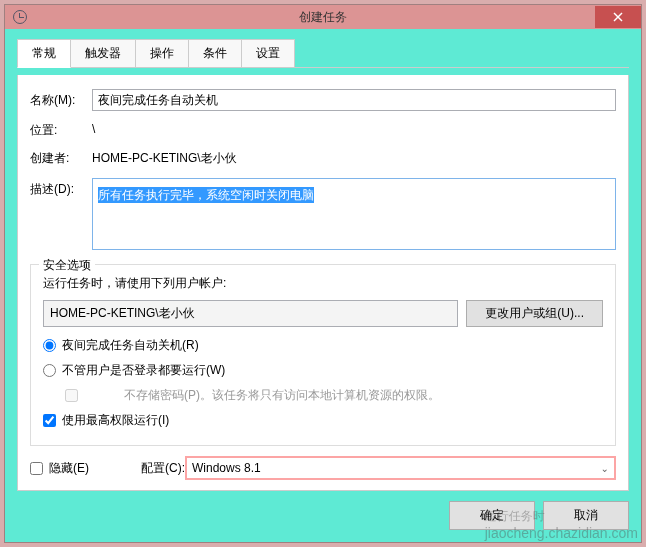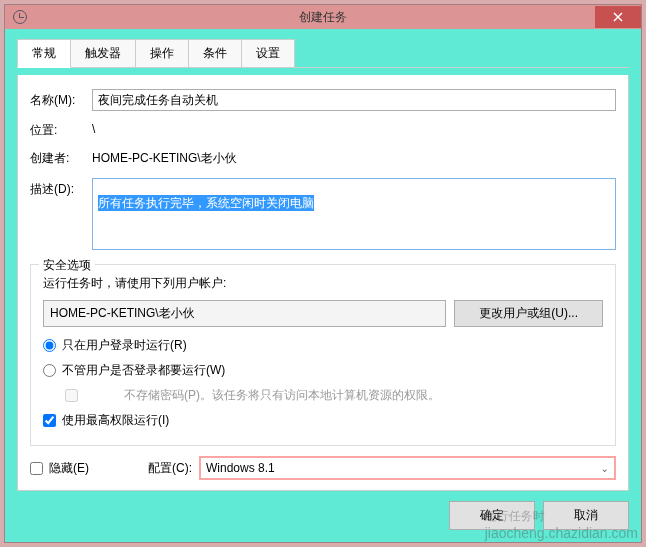--- a/index.html
+++ b/index.html
@@ -14,33 +14,33 @@
 .content { flex: 1; padding: 10px 12px 12px 12px; display: flex; flex-direction: column; }
 .tabs { display: flex; border-bottom: 1px solid #ccc; margin-bottom: 7px; }
 .tab { padding: 5px 14px; border: 1px solid #ccc; border-bottom: none; background: #f8f8f8; margin-right: -1px; cursor: pointer; position: relative; }
 .tab.active { background: #fff; border-bottom: 1px solid #fff; margin-bottom: -1px; z-index: 2; }
 .tab-panel { border: 1px solid #ccc; border-top: none; background: #fff; padding: 14px 12px 10px 12px; flex: 1; display: flex; flex-direction: column; }
 .form-row { display: flex; align-items: flex-start; margin-bottom: 8px; }
 .form-label { width: 62px; padding-top: 3px; }
 .form-value { flex: 1; }
 .text-input { width: 100%; border: 1px solid #abadb3; padding: 3px 5px; background: #fff; }
 .static-text { padding: 3px 0; }
-.textarea { width: 100%; border: 1px solid #7eb4ea; padding: 16px 5px; background: #fff; height: 72px; resize: none; }
+.textarea { width: 100%; border: 1px solid #7eb4ea; padding: 8px 5px; background: #fff; height: 72px; resize: none; }
 .textarea .sel { background: #3399ff; color: #fff; padding: 1px 0; }
 .fieldset { border: 1px solid #ddd; padding: 10px 12px 8px 12px; margin-top: 6px; position: relative; }
 .fieldset-legend { position: absolute; top: -8px; left: 8px; background: #fff; padding: 0 4px; }
 .fieldset-row { margin-bottom: 8px; }
 .account-row { display: flex; gap: 8px; margin-top: 6px; margin-bottom: 10px; }
 .account-input { flex: 1; border: 1px solid #abadb3; padding: 4px 6px; background: #f4f4f4; }
-.btn { border: 1px solid #adadad; background: #e1e1e1; padding: 4px 24px; cursor: pointer; min-width: 110px; }
+.btn { border: 1px solid #adadad; background: #e1e1e1; padding: 4px 18px; cursor: pointer; min-width: 110px; }
 .radio-row, .check-row { display: flex; align-items: center; margin-bottom: 8px; }
 .radio-row input, .check-row input { margin-right: 6px; }
 .indent { margin-left: 22px; color: #999; gap: 40px; }
 .indent input { accent-color: #999; }
-.bottom-row { display: flex; align-items: center; margin-top: 10px; gap: 7px; }
+.bottom-row { display: flex; align-items: center; margin-top: 10px; gap: 0; }
 .config-label { margin-left: 52px; }
 .select { flex: 1; border: 2px solid #fca5a5; padding: 3px 5px; background: #fff; display: flex; justify-content: space-between; align-items: center; }
 .select-arrow { font-size: 10px; color: #666; }
 .footer { display: flex; justify-content: flex-end; gap: 8px; margin-top: 10px; }
 .footer .btn { min-width: 86px; padding: 5px 12px; }
 .watermark { position: absolute; bottom: 6px; right: 8px; color: rgba(80,80,80,0.4); font-size: 11px; pointer-events: none; }
 .watermark .sub { font-size: 14px; display: block; text-align: right; }
 </style>
 </head>
 <body>
@@ -88,21 +88,21 @@
 
       <div class="fieldset">
         <div class="fieldset-legend">安全选项</div>
         <div class="fieldset-row">运行任务时，请使用下列用户帐户:</div>
         <div class="account-row">
           <div class="account-input">HOME-PC-KETING\老小伙</div>
           <button class="btn">更改用户或组(U)...</button>
         </div>
         <label class="radio-row">
           <input type="radio" name="runmode" checked="" style="">
-          <span>只在用户登录时运行(R)</span>
+          <span>夜间完成任务自动关机(R)</span>
         </label>
         <label class="radio-row">
           <input type="radio" name="runmode" style="">
           <span>不管用户是否登录都要运行(W)</span>
         </label>
         <label class="check-row indent">
           <input type="checkbox" disabled="" style="">
           <span>不存储密码(P)。该任务将只有访问本地计算机资源的权限。</span>
         </label>
         <label class="check-row">

